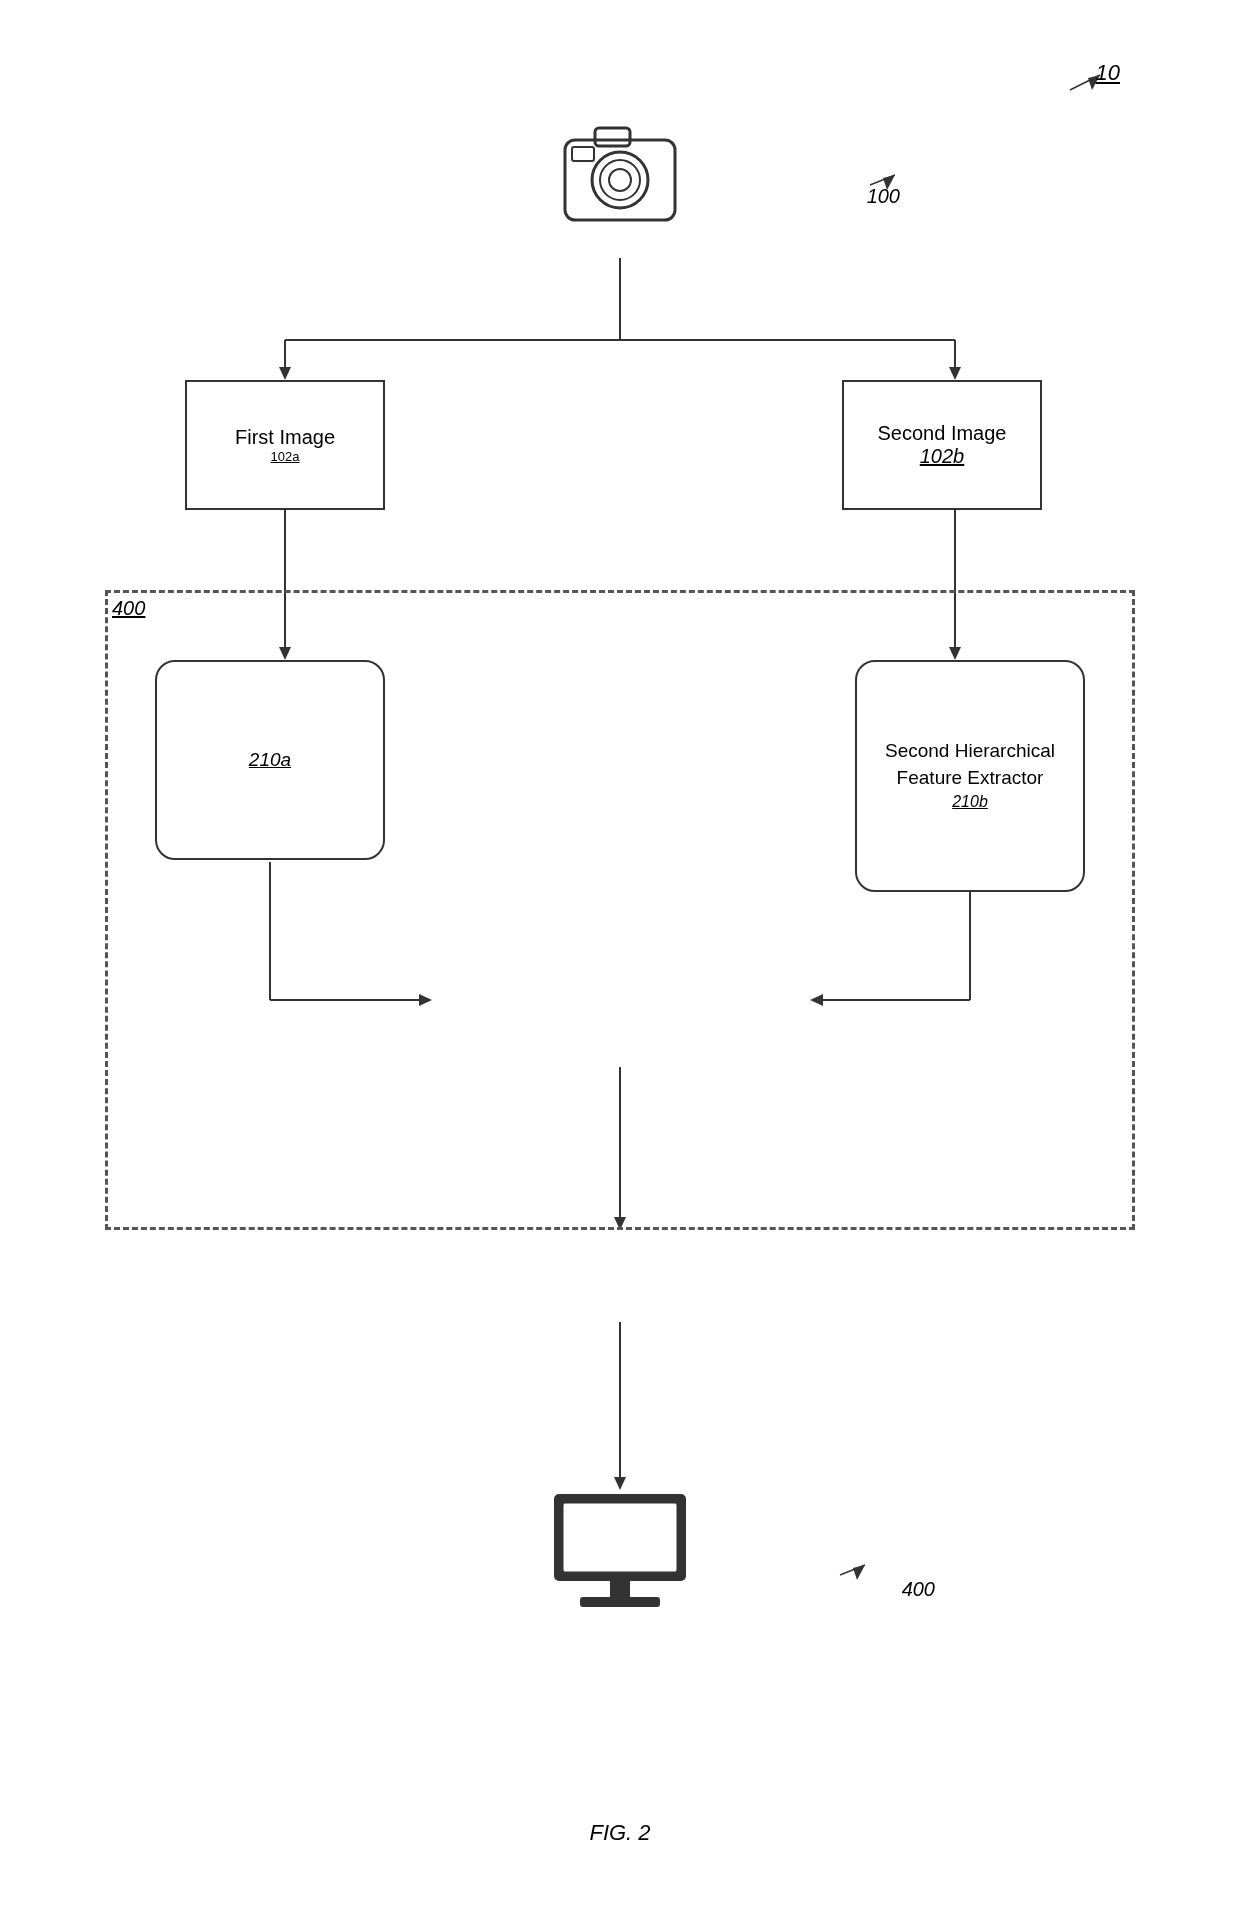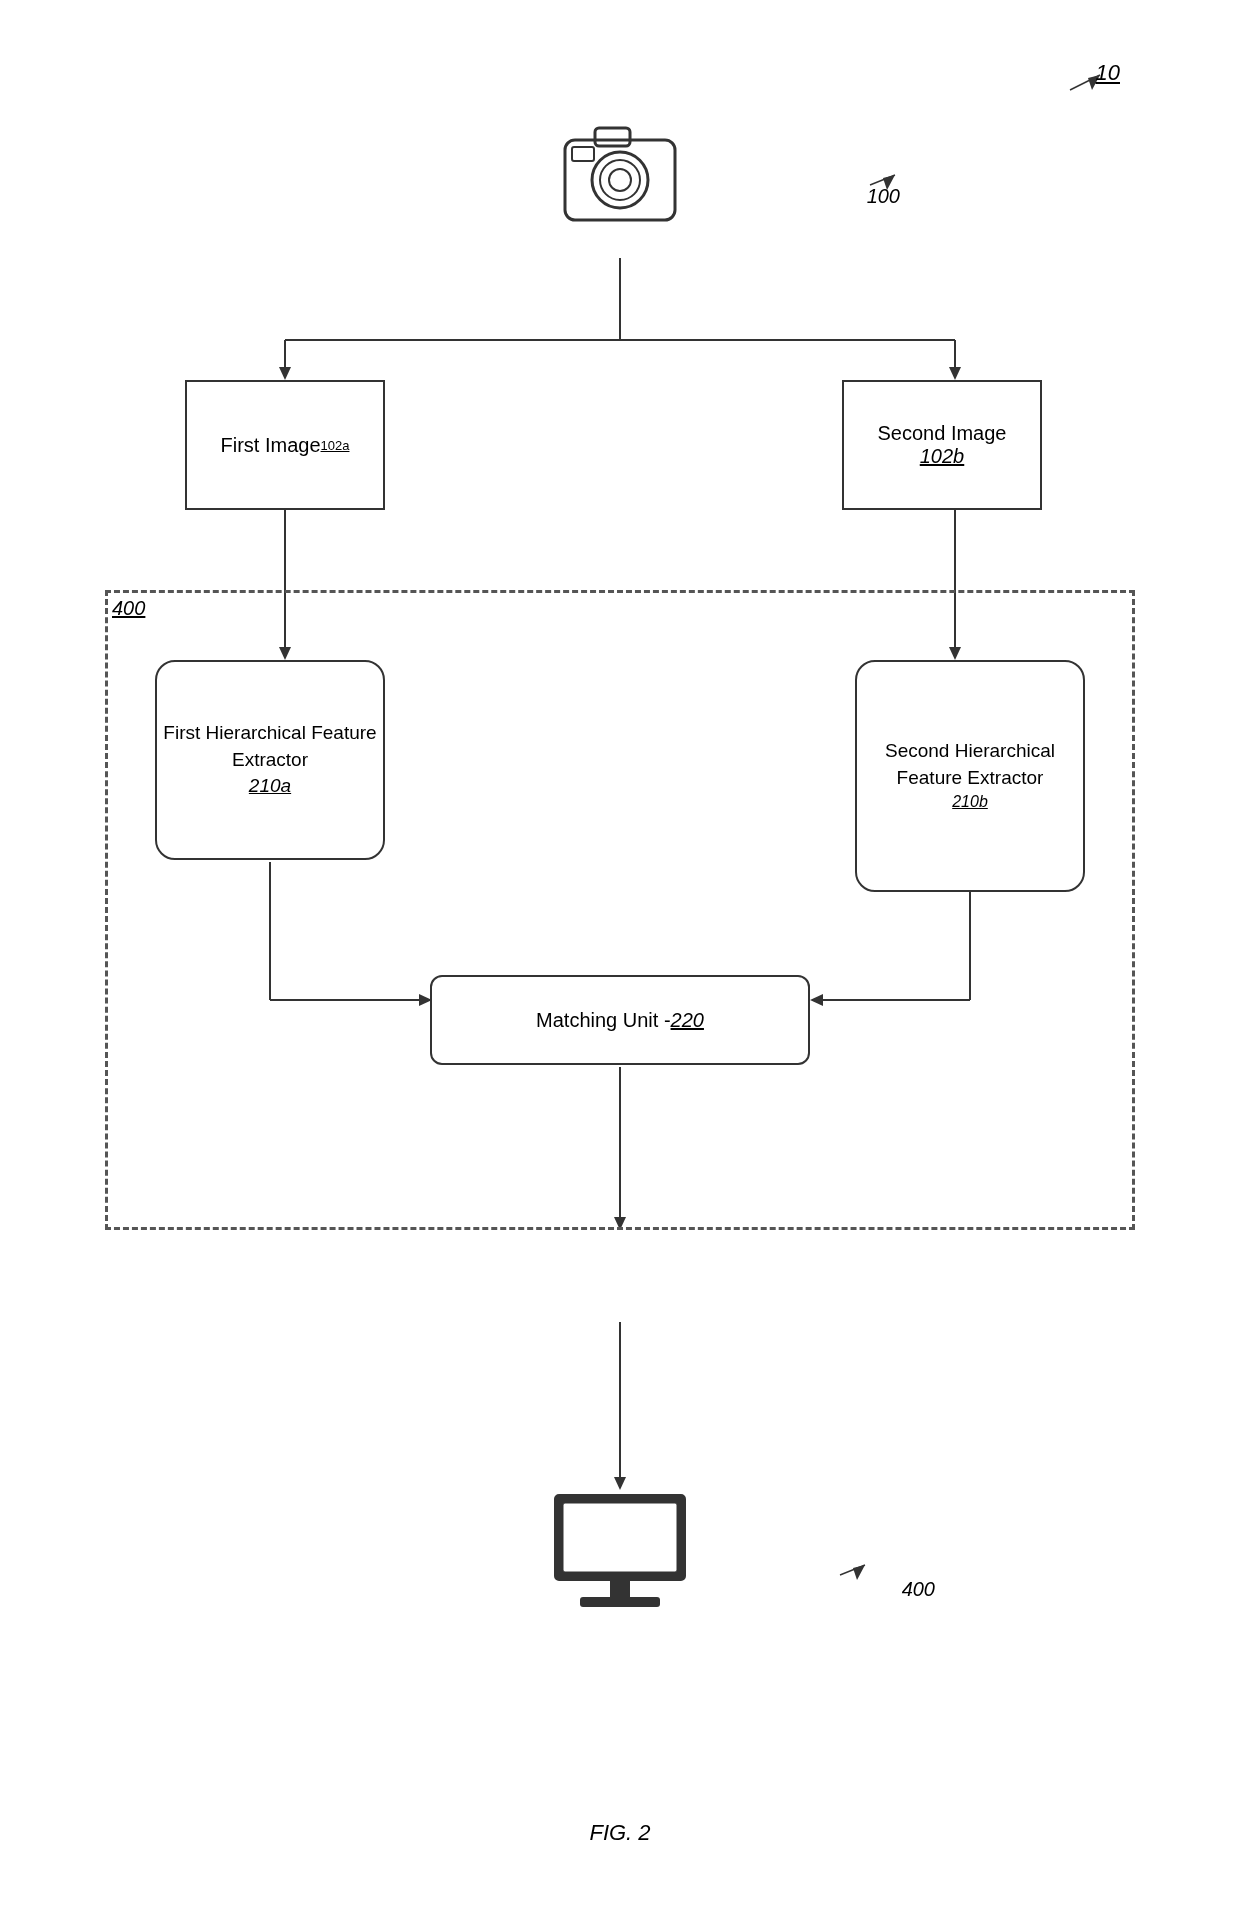--- a/index.html
+++ b/index.html
@@ -47,21 +47,21 @@
 
     
     .box-first-image {
       position: absolute;
       top: 380px;
       left: 185px;
       width: 200px;
       height: 130px;
       border: 2px solid #333;
       display: flex;
-      flex-direction: row;
+      flex-direction: column;
       align-items: center;
       justify-content: center;
       text-align: center;
       font-size: 20px;
       background: #fff;
     }
     .box-first-image .ref {
       text-decoration: underline;
       font-size: 13px;
     }
@@ -312,33 +312,28 @@
 
   <div class="box-second-image">
     <div>Second Image</div>
     <div class="ref">102b</div>
   </div>
 
   <div class="dashed-box-200"></div>
   <div class="ref-200">400</div>
 
   <div class="box-fhfe">
-    <div>First Hierarchical Feature Extractor</div>
     <div class="ref">210a</div>
   </div>
 
   <div class="box-shfe">
     <div>Second Hierarchical Feature Extractor</div>
     <div class="ref">210b</div>
   </div>
 
-  <div class="box-matching">
-    <span>Matching Unit - </span>
-      <span class="ref">220</span>
-  </div>
 
 
   <div class="monitor-block">
     <svg width="160" height="120" viewBox="0 0 160 120">
 
       <rect x="15" y="5" width="130" height="85" rx="4" fill="#333" stroke="#333" stroke-width="2"></rect>
 
       <rect x="23" y="13" width="114" height="69" rx="2" fill="#fff" stroke="#333" stroke-width="1"></rect>
 
       <rect x="70" y="90" width="20" height="18" fill="#333"></rect>

